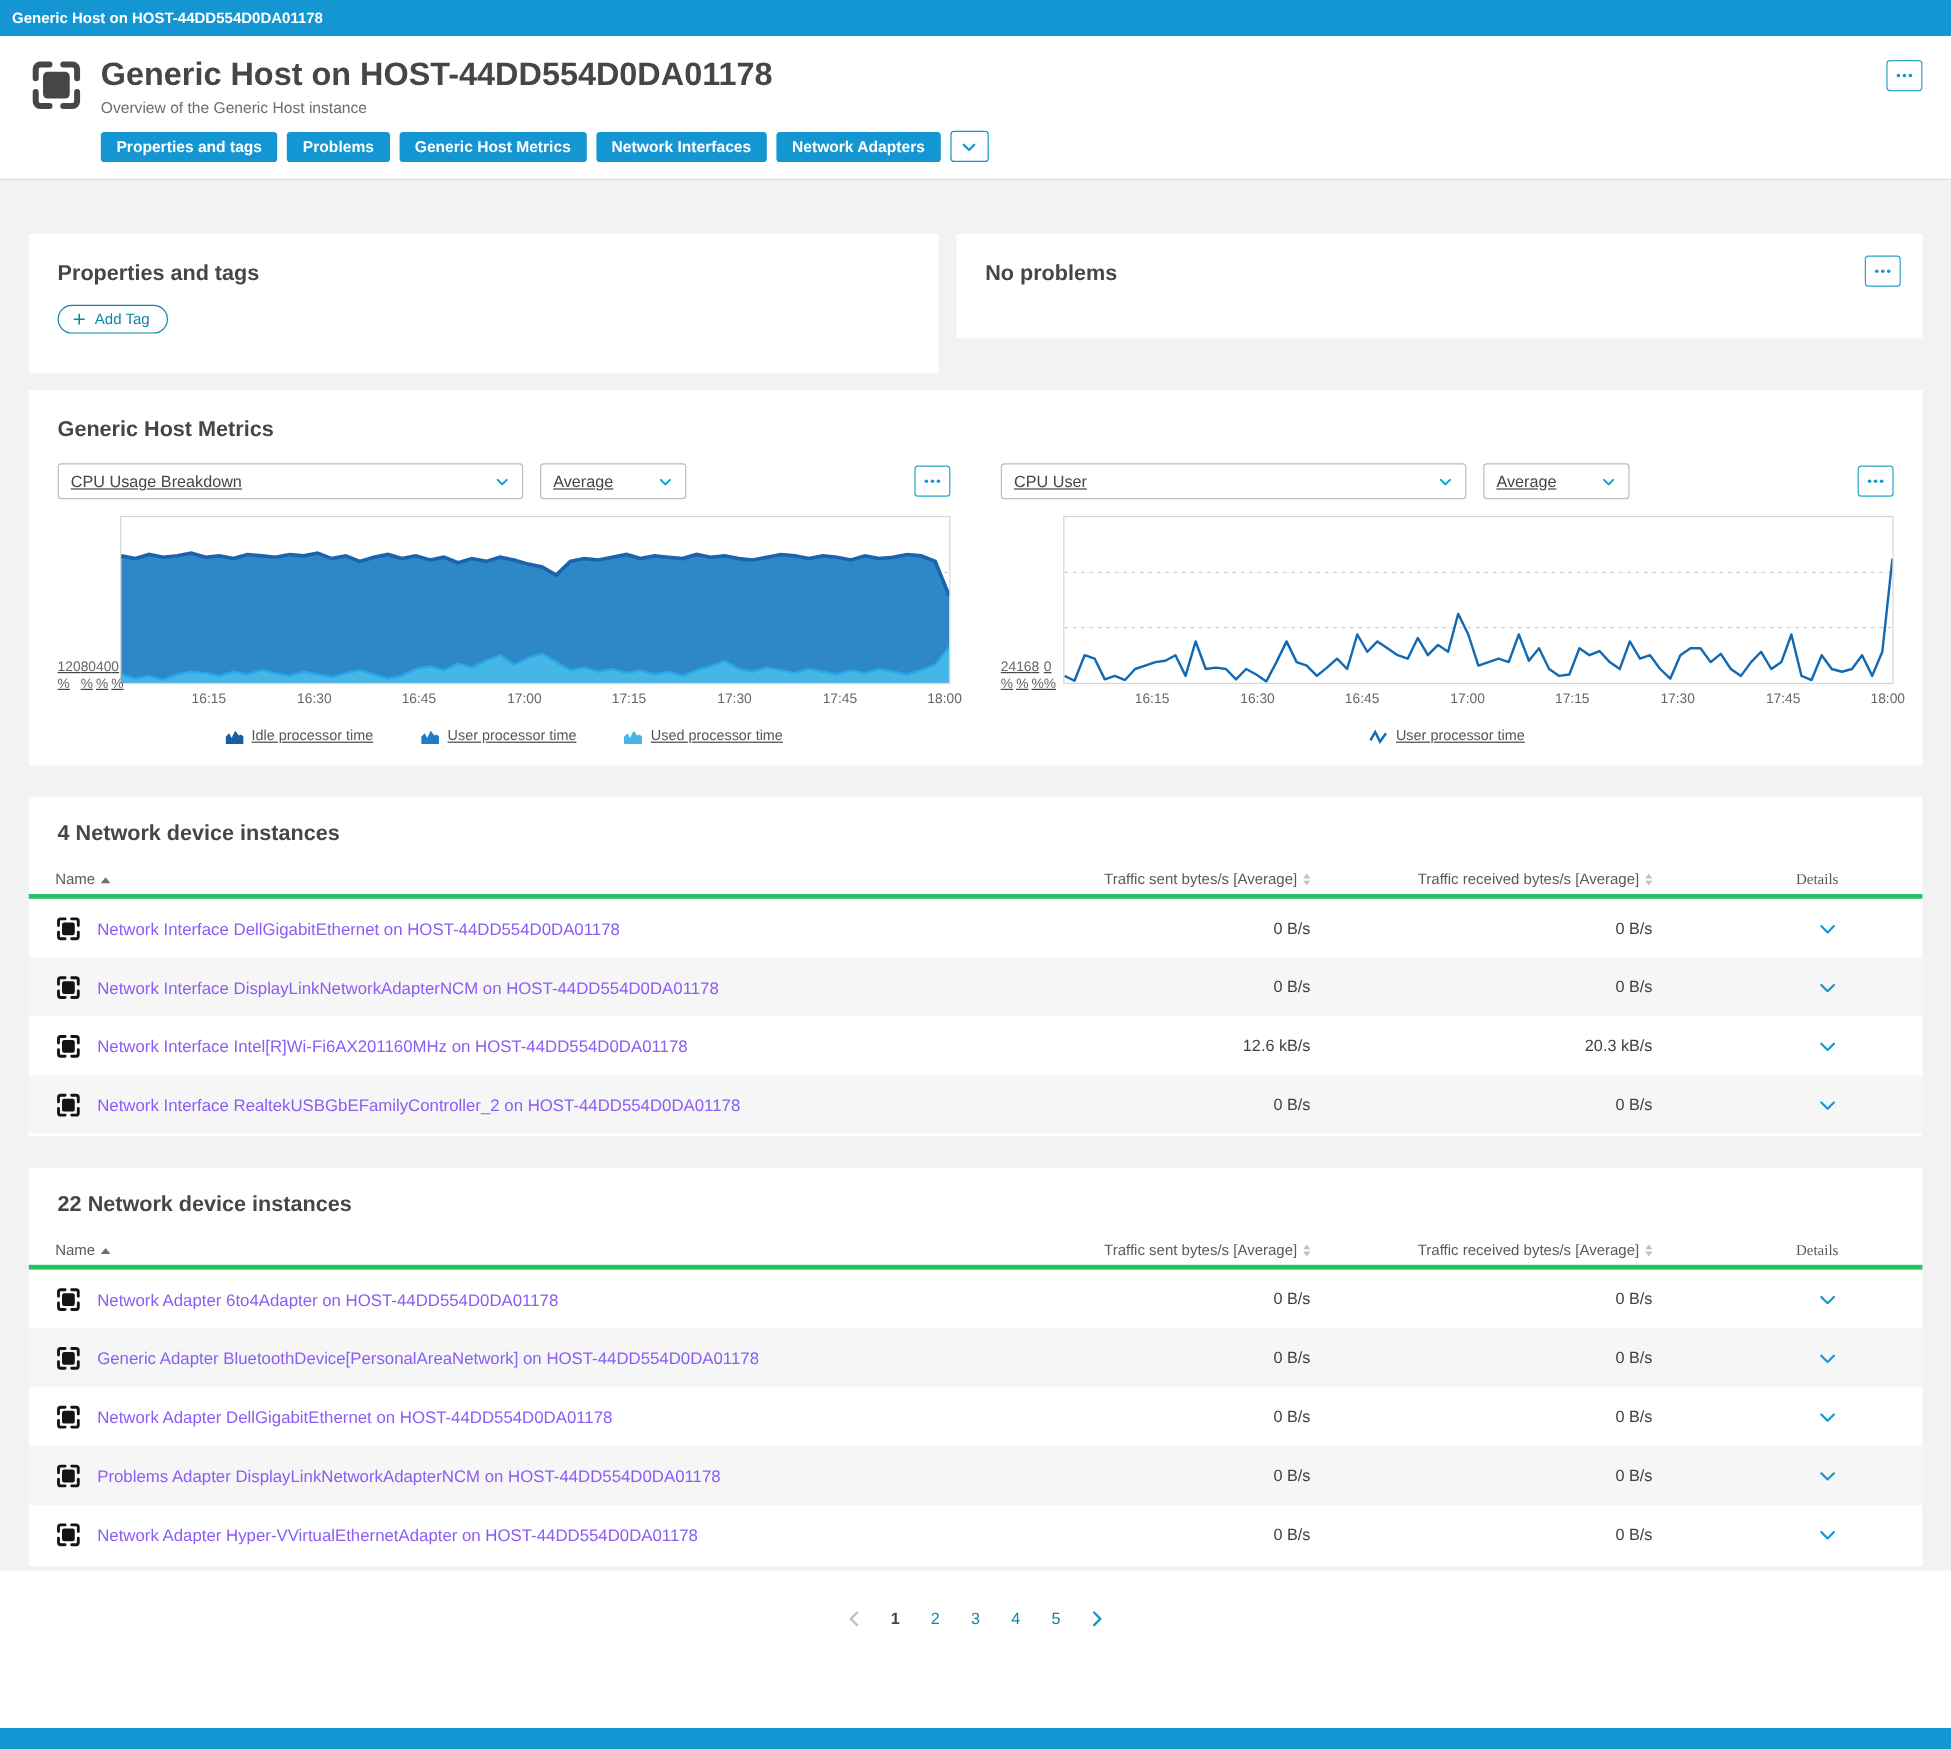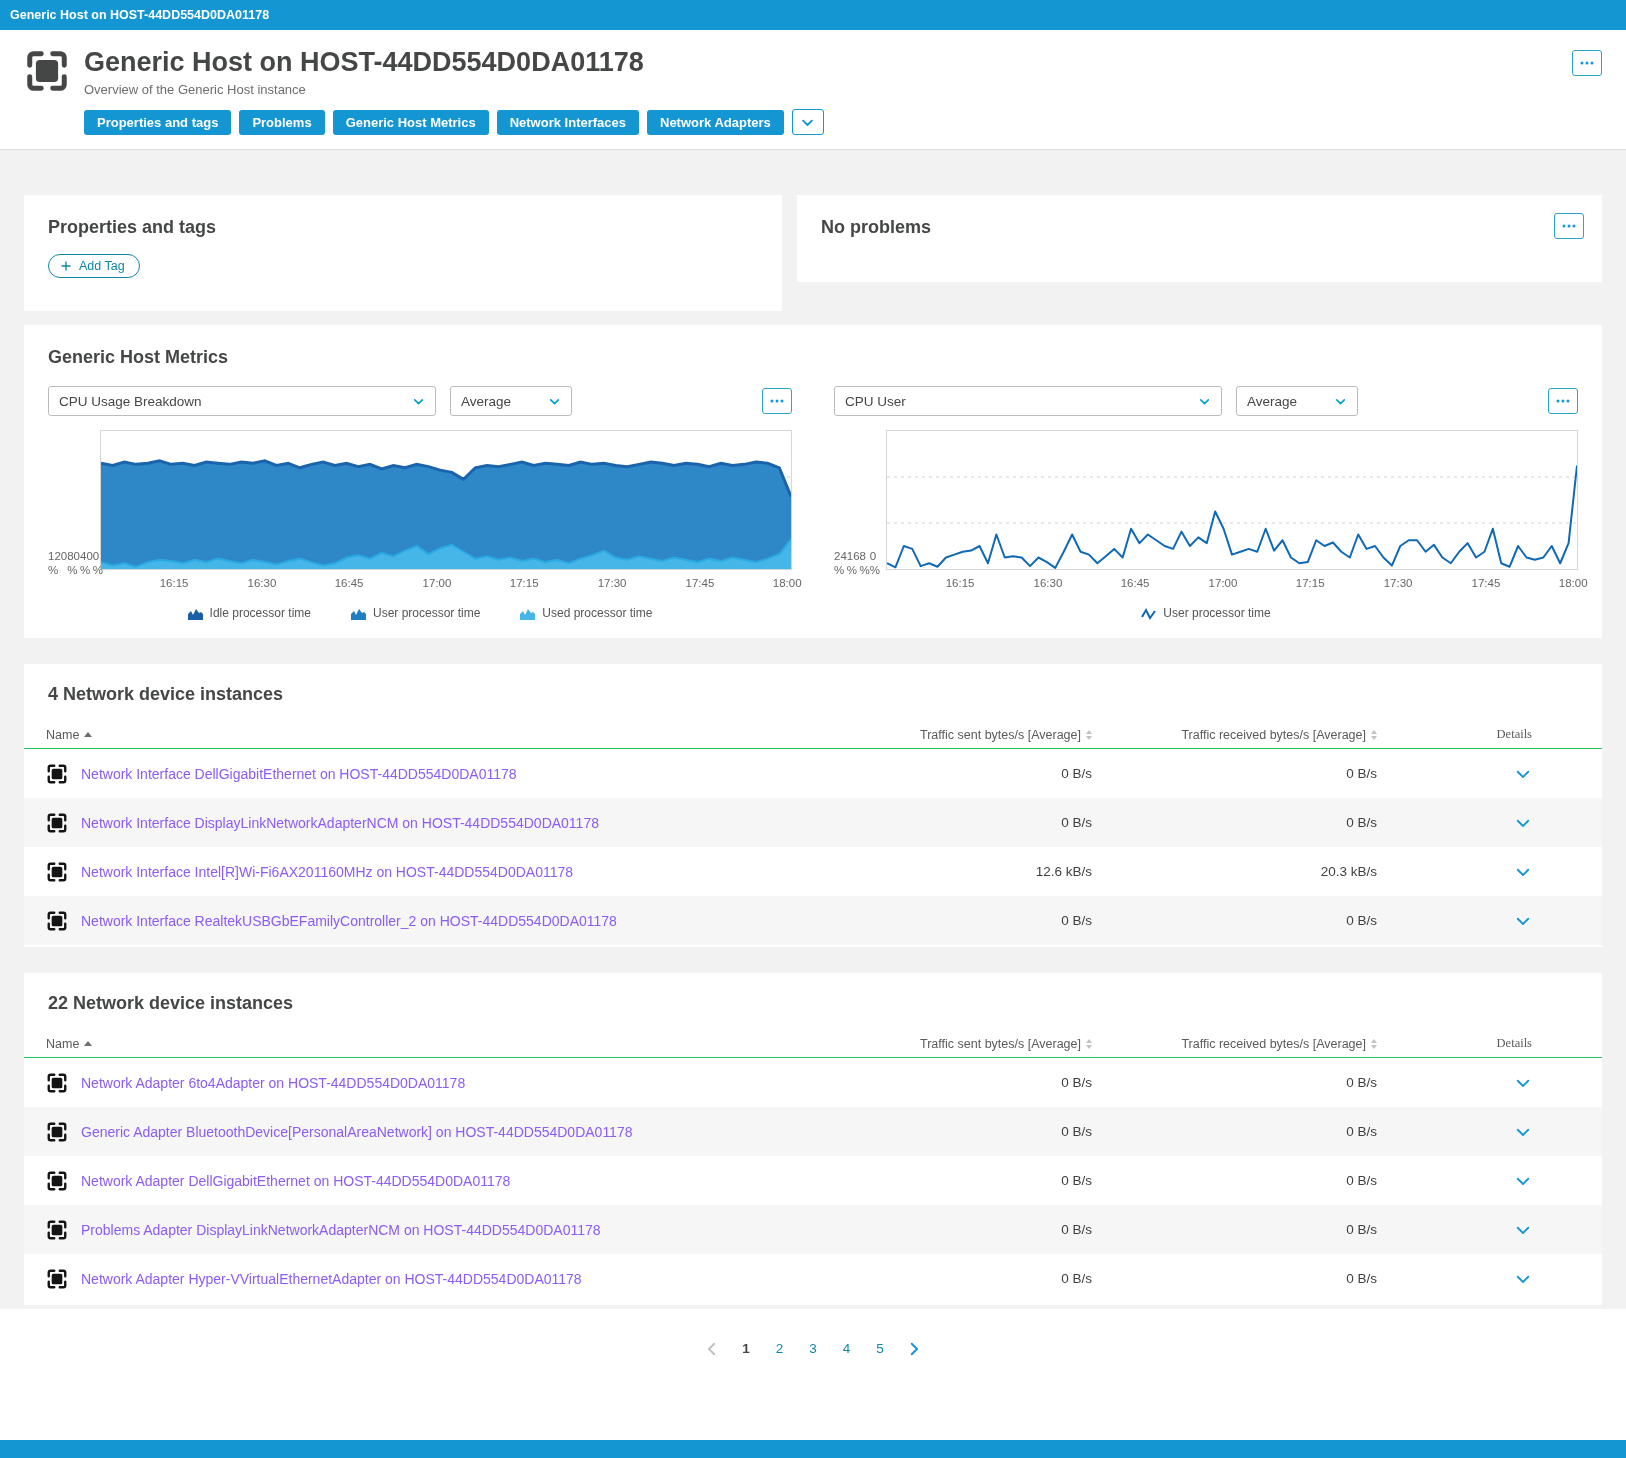--- a/index.html
+++ b/index.html
@@ -33,21 +33,21 @@
   .cards-row { display: flex; gap: 15px; align-items: flex-start; }
   .card-props { width: 758px; height: 116px; padding: 22px 24px; }
   .add-tag { margin-top: 16px; display: inline-flex; align-items: center; gap: 7px; border: 1px solid #0d86a5;
              color: #0d86a5; background: #fff; border-radius: 13px; padding: 4px 14px 4px 11px;
              font-size: 12.5px; font-family: inherit; cursor: pointer; }
   .card-problems { flex: 1; height: 87px; padding: 22px 24px; position: relative; }
   .card-problems .more-btn { position: absolute; top: 18px; right: 18px; }
   
   .card-metrics { margin-top: 14px; padding: 22px 24px 18px; }
   .panels { display: flex; gap: 42px; margin-top: 18px; }
-  .panel { flex: 1; min-width: 0; }
+  .panel { flex: 1; min-width: 0; text-decoration: underline; }
   .panel-controls { display: flex; gap: 14px; align-items: center; margin-bottom: 14px; }
   .select { height: 30px; border: 1px solid #bcbcbc; border-radius: 3px; background: #fff; display: flex;
             align-items: center; justify-content: space-between; padding: 0 10px; font-size: 13.5px;
             color: #454646; cursor: pointer; }
   .select.metric { width: 388px; }
   .select.agg { width: 122px; }
   .panel-controls .more-btn { margin-left: auto; }
   .chart-row { display: flex; }
   .ylabels { width: 52px; height: 154px; display: flex; justify-content: space-between;
              align-items: flex-end; padding-right: 8px; transform: translateY(-7px); flex: none; }
@@ -59,21 +59,21 @@
   .xlabels span:nth-child(1){left:10.7%} .xlabels span:nth-child(2){left:23.4%}
   .xlabels span:nth-child(3){left:36.0%} .xlabels span:nth-child(4){left:48.7%}
   .xlabels span:nth-child(5){left:61.3%} .xlabels span:nth-child(6){left:74.0%}
   .xlabels span:nth-child(7){left:86.7%} .xlabels span:nth-child(8){left:99.3%}
   .legend { display: flex; justify-content: center; gap: 40px; margin-top: 12px; }
   .legend-item { display: flex; align-items: center; gap: 7px; font-size: 12px; color: #555; }
   .legend-item svg { width: 15px; height: 13px; flex: none; }
   
   .card-table { margin-top: 26px; padding: 20px 0 2px; }
   .card-table .card-title { padding: 0 24px 16px 10px; margin-left: 24px; padding-left: 0; }
-  .thead { display: flex; align-items: center; height: 28px; border-bottom: 1px solid #22c55e; font-size: 12.5px; color: #5a5a5a; }
+  .thead { display: flex; align-items: center; height: 28px; border-bottom: 4px solid #22c55e; font-size: 12.5px; color: #5a5a5a; }
   .trow { display: flex; align-items: center; height: 49px; }
   .trow:nth-child(even) { background: #f6f6f6; }
   .cell-name { flex: 1; min-width: 0; display: flex; align-items: center; gap: 13px; padding-left: 22px; }
   .cell-sent, .cell-recv { width: 285px; text-align: right; justify-content: flex-end; }
   .cell-details { width: 225px; padding-right: 70px; text-align: right; display: flex; justify-content: flex-end; align-items: center; font-family: Liberation Serif, serif; }
   .thead .cell-name { padding-left: 22px; }
   .th-sort { display: inline-flex; align-items: center; gap: 5px; cursor: pointer; }
   .cell-sent, .cell-recv { display: flex; align-items: center; }
   .thead .cell-sent, .thead .cell-recv { display: flex; }
   .arr-up { width: 0; height: 0; border-left: 4px solid transparent; border-right: 4px solid transparent;

